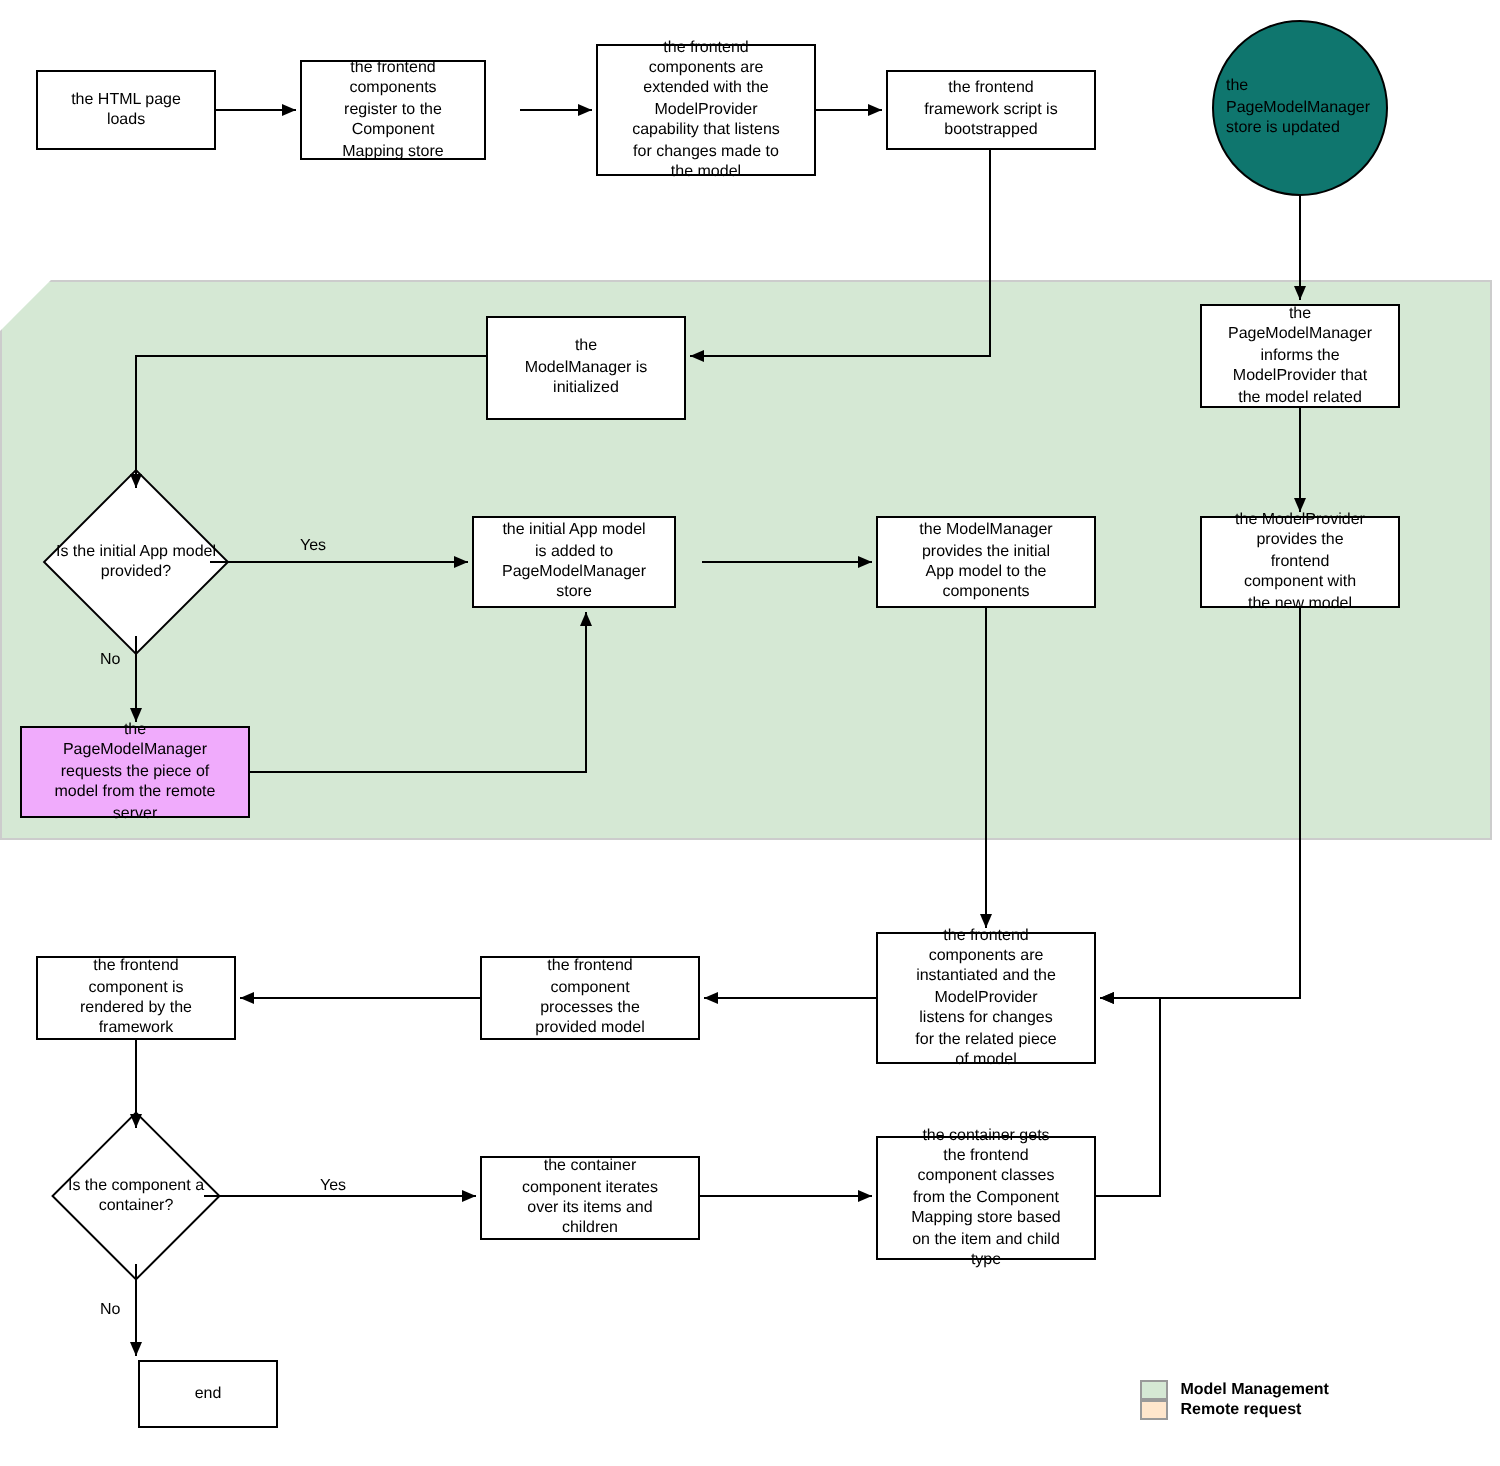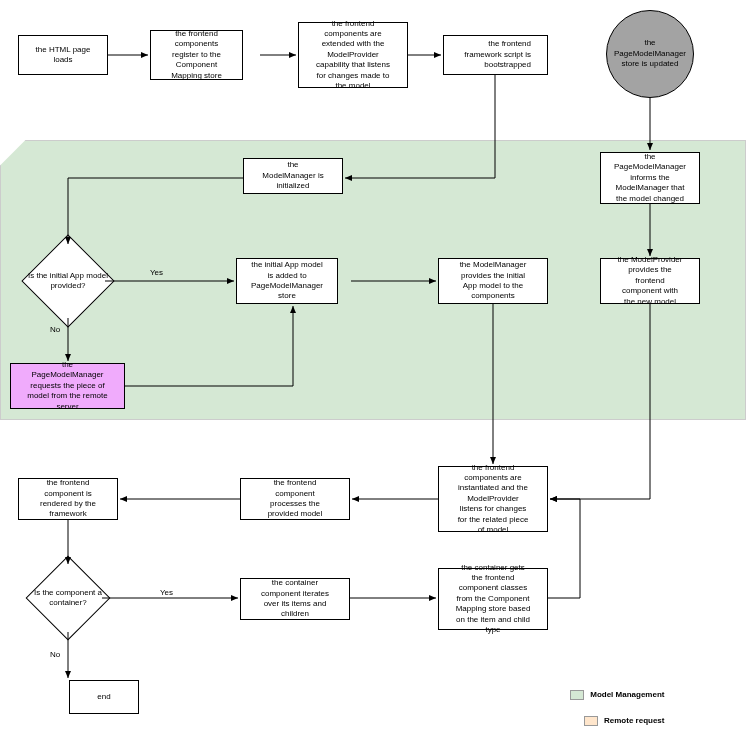--- a/index.html
+++ b/index.html
@@ -35,27 +35,27 @@
   }
   .box.orange {
     background: #f0abfc;
   }
   .box.rounded {
     border-radius: 0;
     margin-left: 36px;
   }
   .circle {
     position: absolute;
-    background: #a3a3a3;
+    background: #0f766e;
     border: 1px solid #000;
     border-radius: 50%;
     display: flex;
     align-items: center;
     justify-content: center;
-    text-align: center;
+    text-align: left;
     padding: 6px;
     line-height: 1.3;
   }
   .diamond {
     position: absolute;
     background: #fff;
     border: 1px solid #000;
     transform: rotate(45deg);
   }
   .diamond-label {
@@ -97,27 +97,27 @@
 
 <div class="region-green" style="left:0px; top:140px; width:746px; height:280px;"></div>
 <div class="region-notch" style="left:-18px; top:122px; width:36px; height:36px;"></div>
 
 <div class="box" style="left:18px; top:35px; width:90px; height:40px;">the HTML page loads</div>
 
 <div class="box" style="left:150px; top:30px; width:93px; height:50px;">the frontend components register to the Component Mapping store</div>
 
 <div class="box" style="left:298px; top:22px; width:110px; height:66px;">the frontend components are extended with the ModelProvider capability that listens for changes made to the model</div>
 
-<div class="box" style="left:443px; top:35px; width:105px; height:40px;text-align:right;">the frontend framework script is bootstrapped</div>
+<div class="box" style="left:443px; top:35px; width:105px; height:40px;">the frontend framework script is bootstrapped</div>
 
 <div class="circle" style="left:606px; top:10px; width:88px; height:88px;">the PageModelManager store is updated</div>
 
-<div class="box" style="left:243px; top:158px; width:100px; height:36px;">the ModelManager is initialized</div>
-
-<div class="box" style="left:600px; top:152px; width:100px; height:52px;">the PageModelManager informs the ModelManager that the model changed</div>
+<div class="box" style="left:243px; top:158px; width:100px; height:52px;">the ModelManager is initialized</div>
+
+<div class="box" style="left:600px; top:152px; width:100px; height:52px;">the PageModelManager informs the ModelProvider that the model related</div>
 
 <div class="diamond" style="left:35px; top:248px; width:66px; height:66px;"></div>
 <div class="diamond-label" style="left:18px; top:248px; width:100px; height:66px;">Is the initial App model provided?</div>
 
 <div class="box" style="left:236px; top:258px; width:102px; height:46px;">the initial App model is added to PageModelManager store</div>
 
 <div class="box" style="left:438px; top:258px; width:110px; height:46px;">the ModelManager provides the initial App model to the components</div>
 
 <div class="box" style="left:600px; top:258px; width:100px; height:46px;">the ModelProvider provides the frontend component with the new model</div>
 
@@ -141,21 +141,21 @@
 <div class="edge-label" style="left:150px; top:268px;">Yes</div>
 <div class="edge-label" style="left:50px; top:325px;">No</div>
 <div class="edge-label" style="left:160px; top:588px;">Yes</div>
 <div class="edge-label" style="left:50px; top:650px;">No</div>
 
 <div class="legend" style="left:570px; top:690px;">
   <div>
     <span class="legend-swatch" style="background:#d5e8d4;"></span>
     <span>Model Management</span>
   </div>
-  <div style="margin-top:16px;text-align:right;">
+  <div style="margin-top:0;">
     <span class="legend-swatch" style="background:#ffe6cc;"></span>
     <span>Remote request</span>
   </div>
 </div>
 
 <svg class="arrows">
   <defs>
     <marker id="ah" markerWidth="8" markerHeight="8" refX="7" refY="3" orient="auto">
       <path d="M0,0 L7,3 L0,6 Z" fill="#000"></path>
     </marker>

